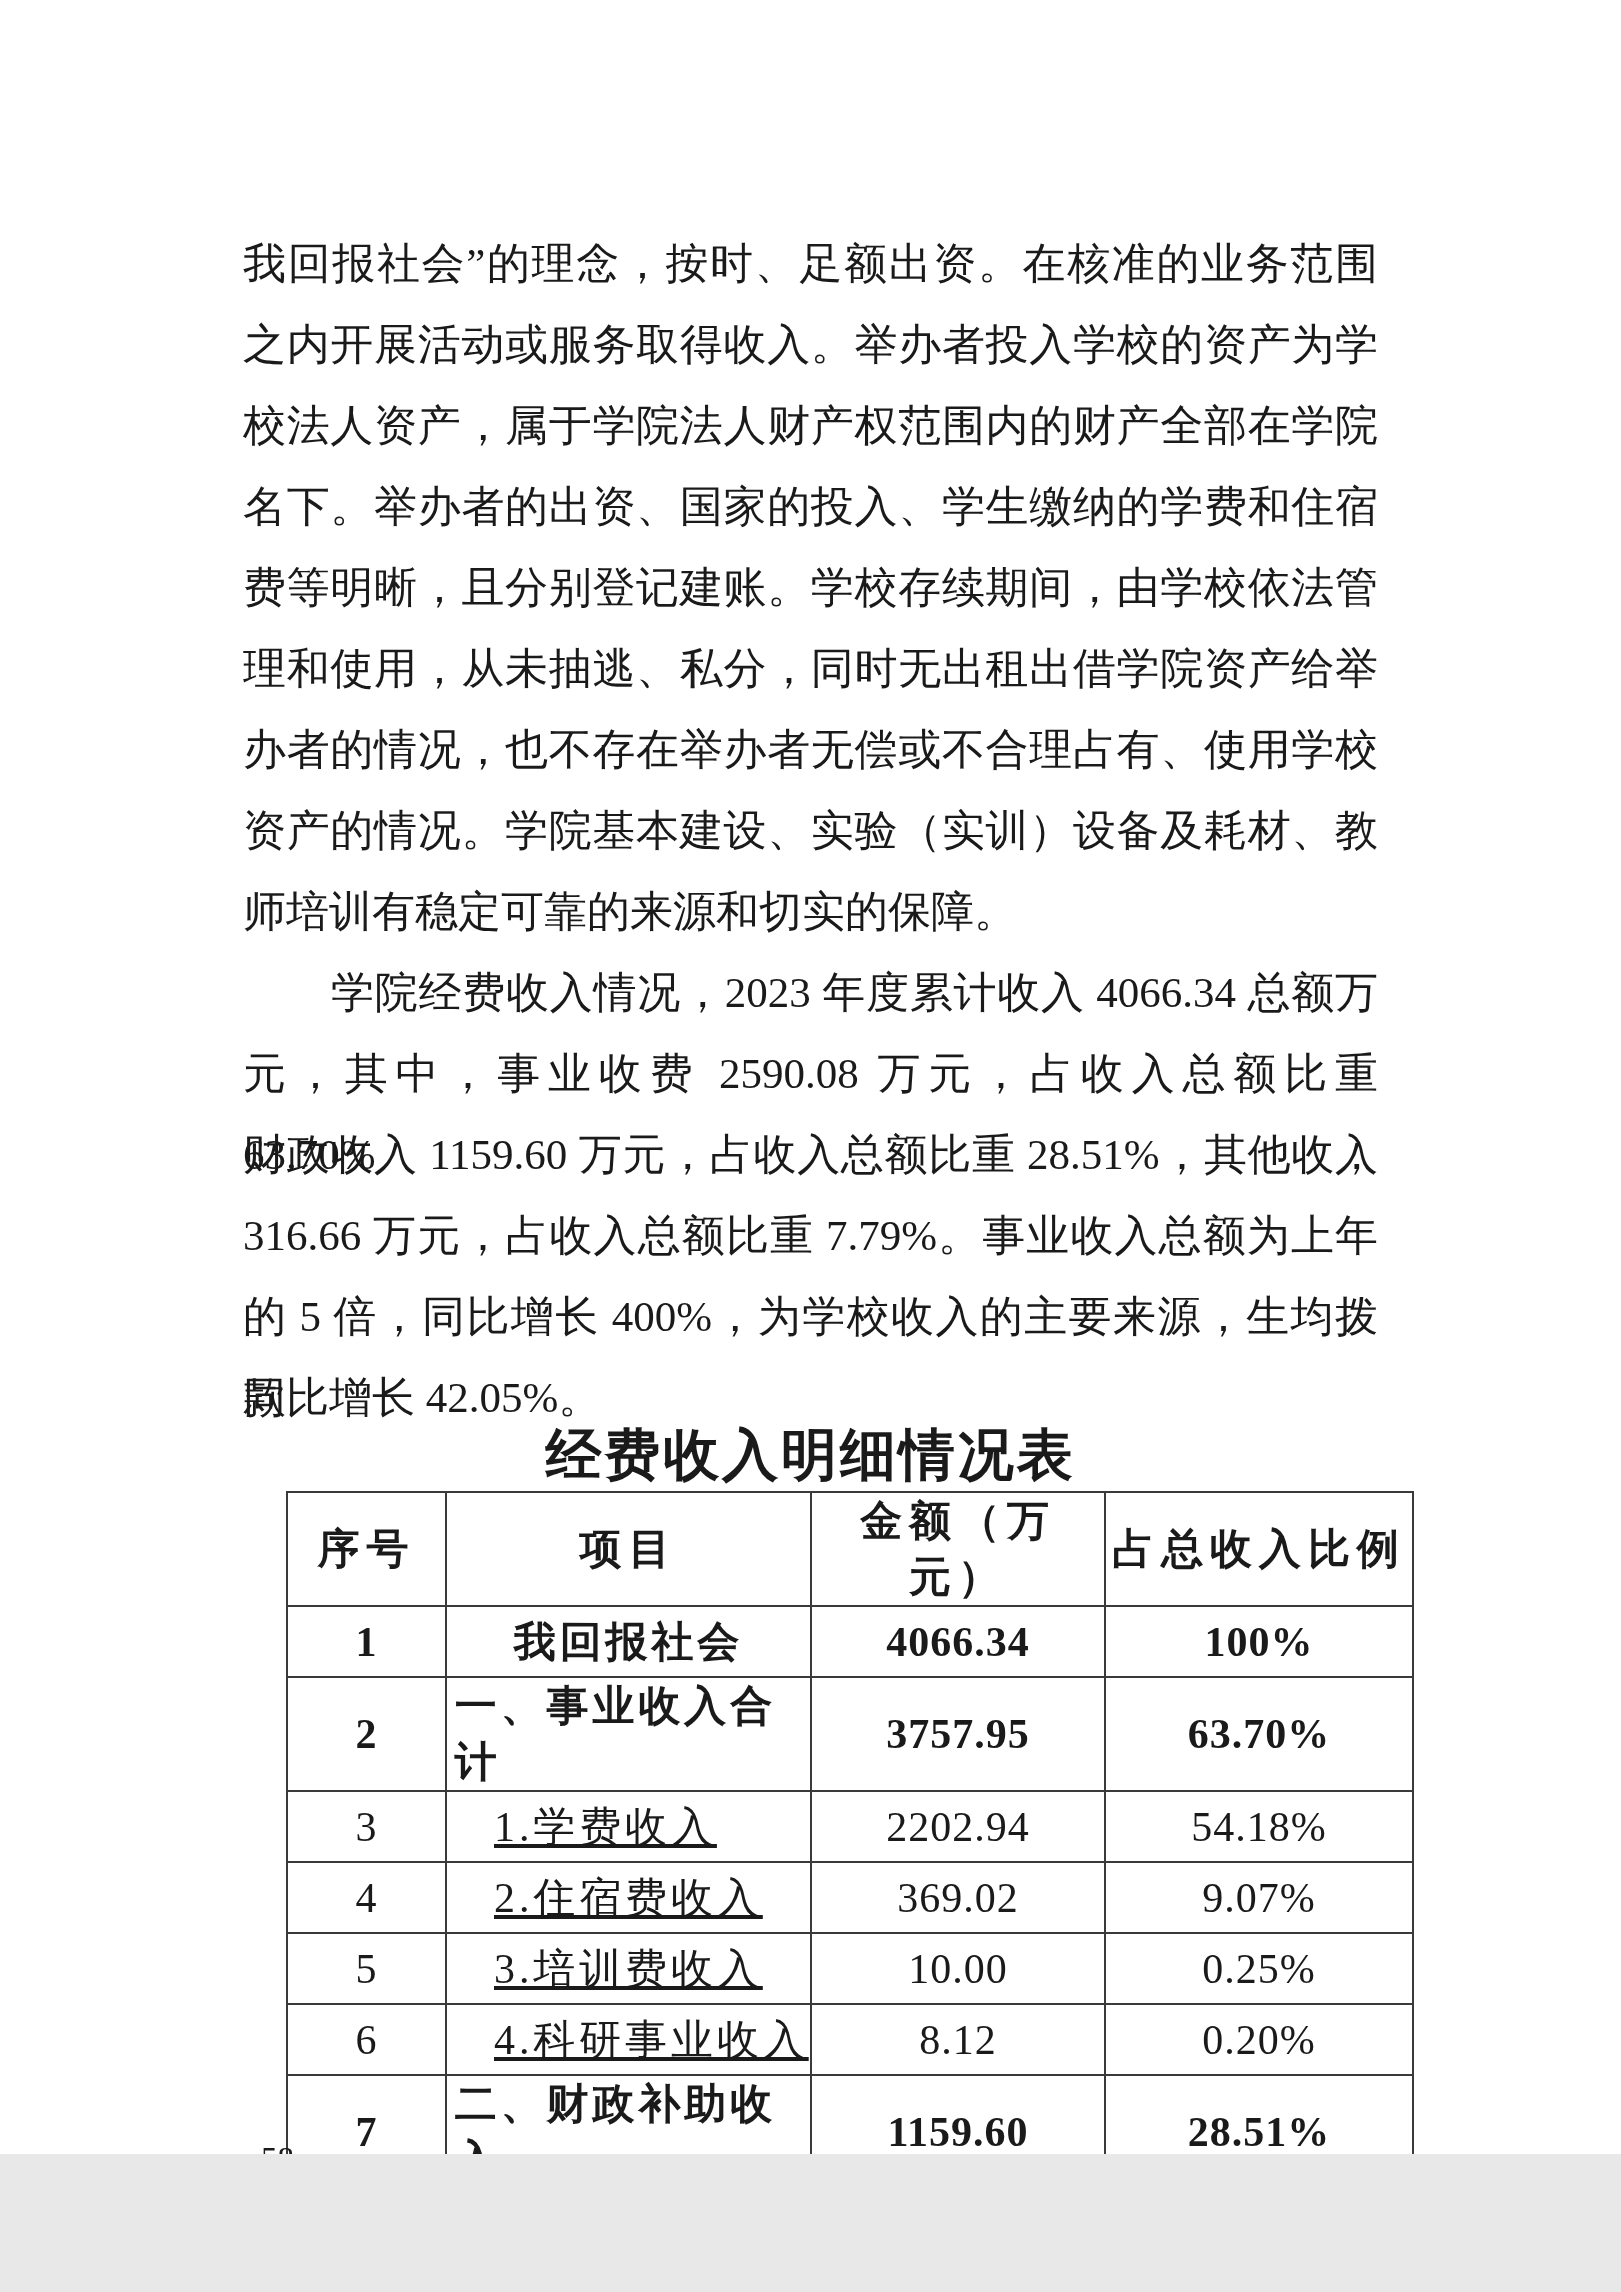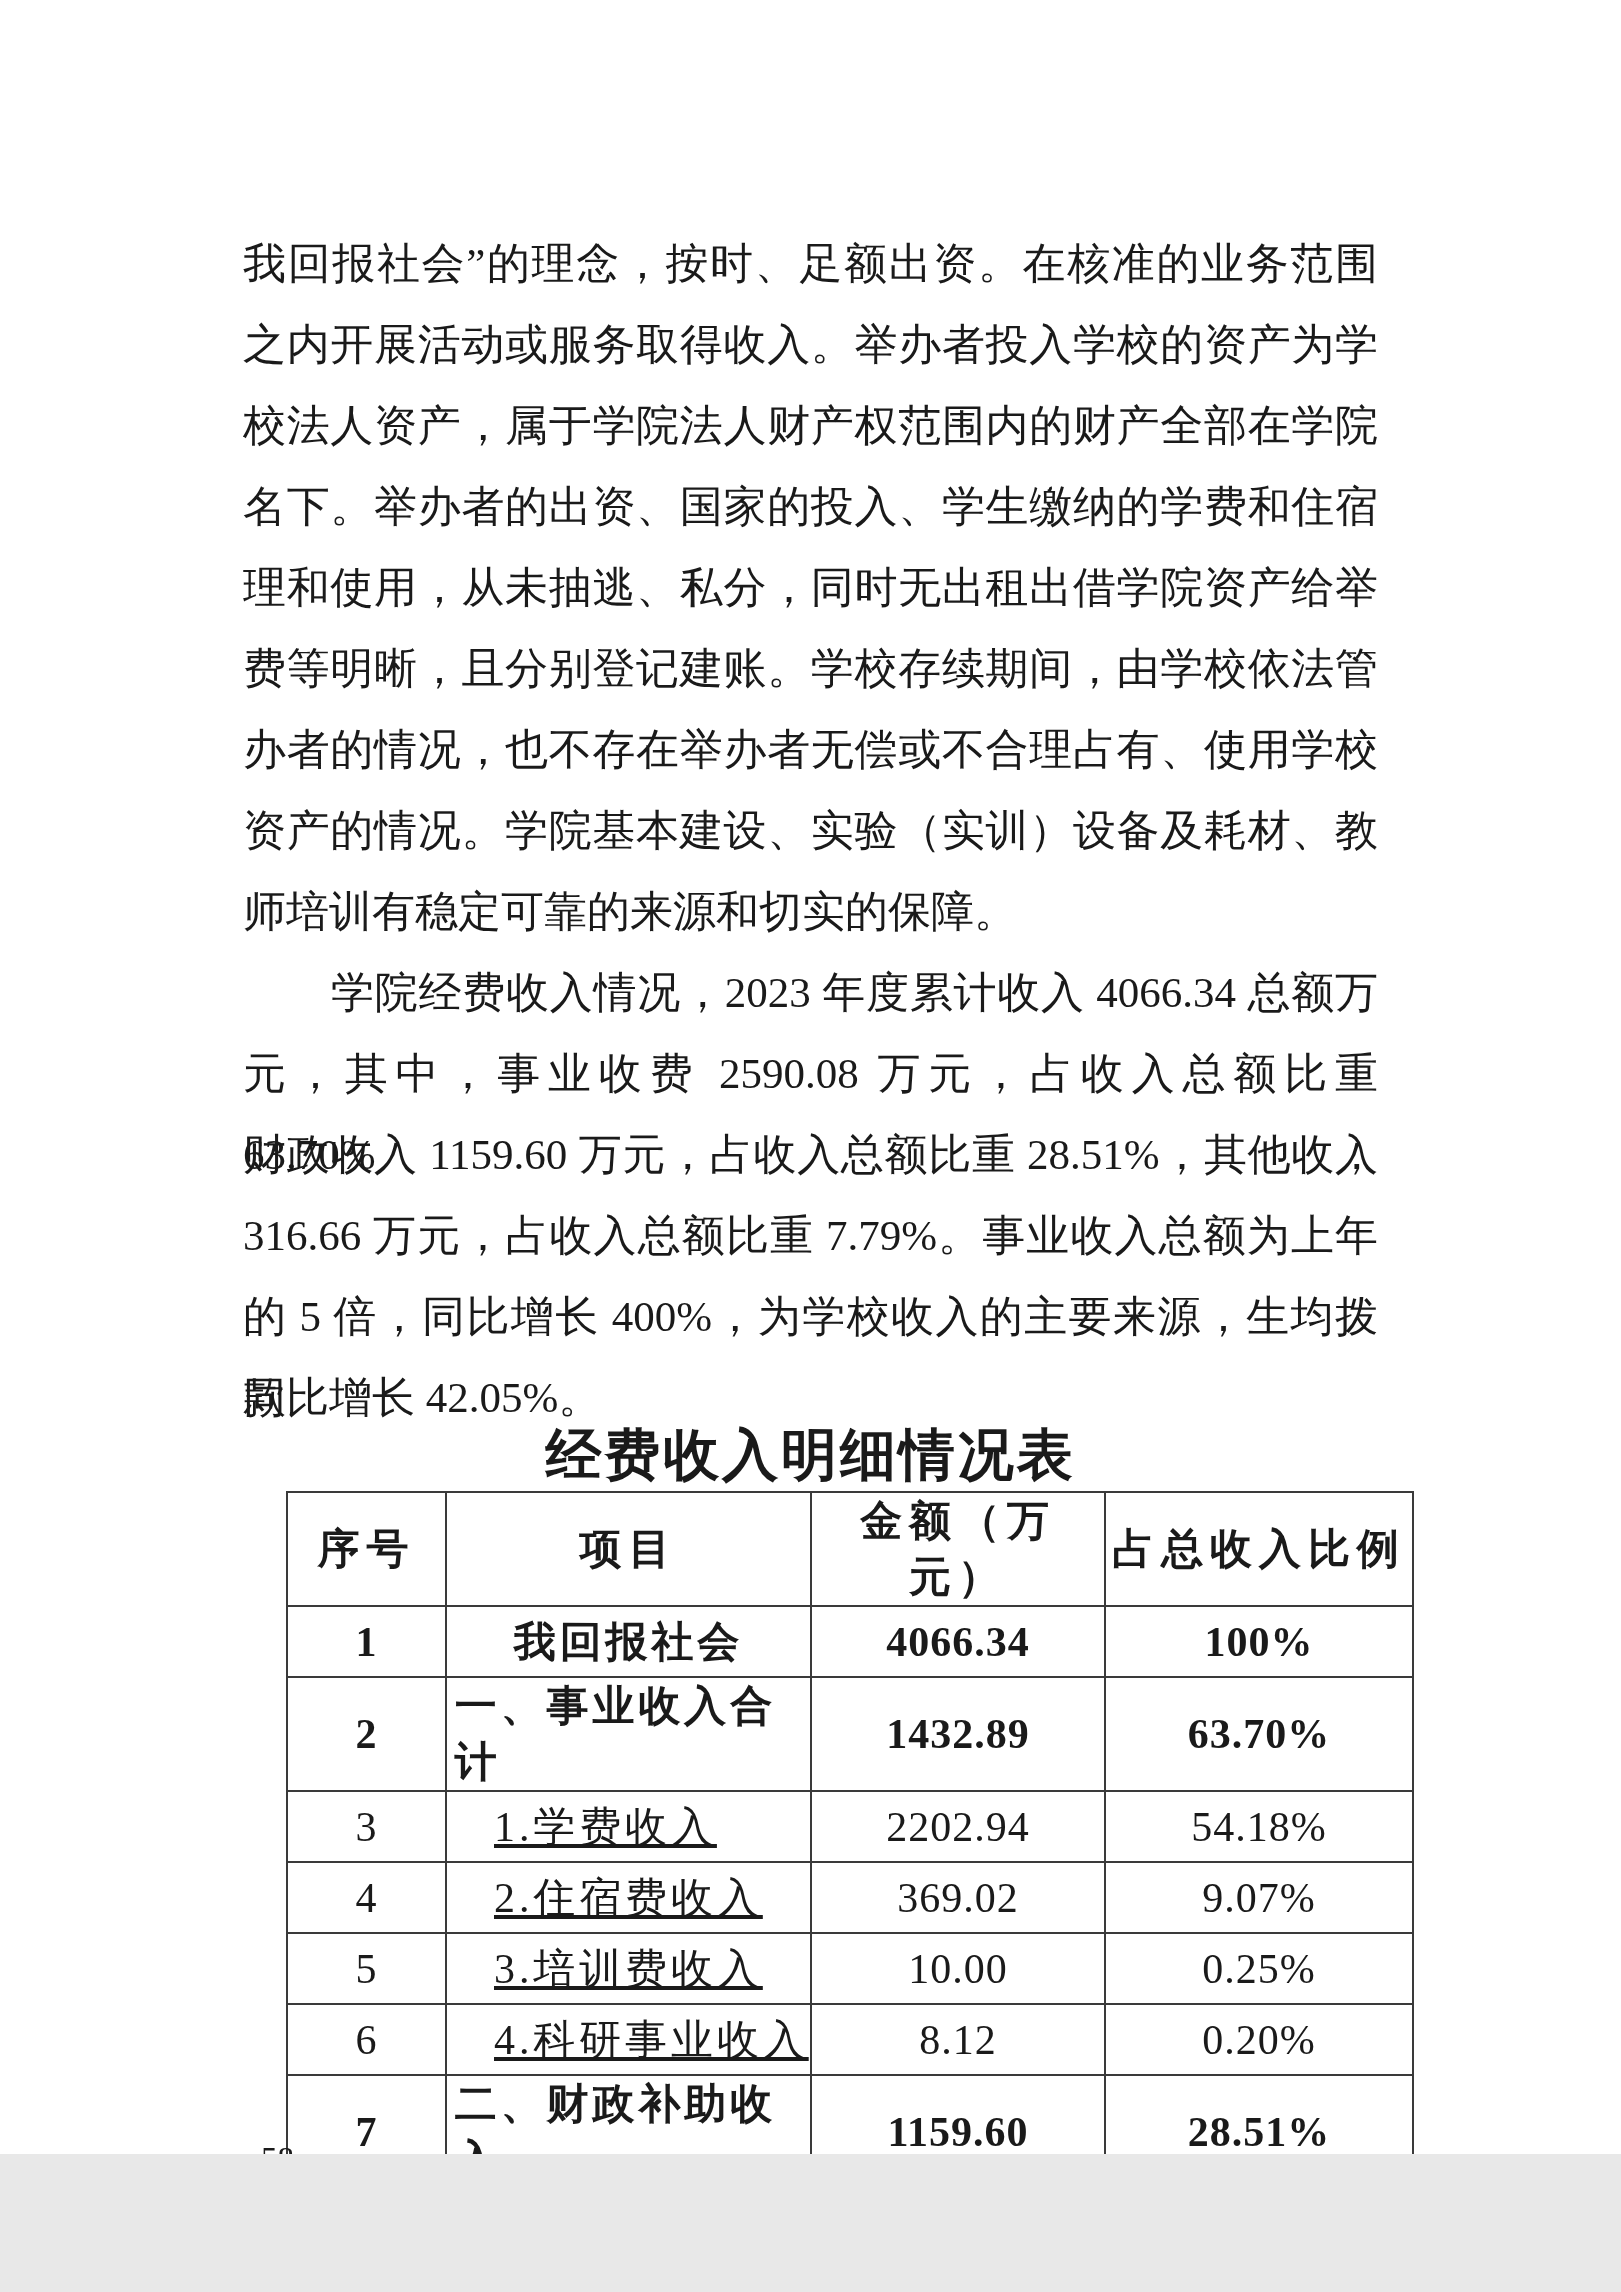--- a/index.html
+++ b/index.html
@@ -82,22 +82,22 @@
 <body>
 
 <div class="page">
 
   <div class="body-text">
     <div class="para">
       <div class="line just">我回报社会”的理念，按时、足额出资。在核准的业务范围</div>
       <div class="line just">之内开展活动或服务取得收入。举办者投入学校的资产为学</div>
       <div class="line just">校法人资产，属于学院法人财产权范围内的财产全部在学院</div>
       <div class="line just">名下。举办者的出资、国家的投入、学生缴纳的学费和住宿</div>
+      <div class="line just">费等明晰，且分别登记建账。学校存续期间，由学校依法管</div>
       <div class="line just">理和使用，从未抽逃、私分，同时无出租出借学院资产给举</div>
-      <div class="line just">费等明晰，且分别登记建账。学校存续期间，由学校依法管</div>
       <div class="line just">办者的情况，也不存在举办者无偿或不合理占有、使用学校</div>
       <div class="line just">资产的情况。学院基本建设、实验（实训）设备及耗材、教</div>
       <div class="line">师培训有稳定可靠的来源和切实的保障。</div>
     </div>
     <div class="para">
       <div class="line just indent2">学院经费收入情况，2023 年度累计收入 4066.34 总额万</div>
       <div class="line just">元，其中，事业收费 2590.08 万元，占收入总额比重 63.70%，</div>
       <div class="line just">财政收入 1159.60 万元，占收入总额比重 28.51%，其他收入</div>
       <div class="line just">316.66 万元，占收入总额比重 7.79%。事业收入总额为上年</div>
       <div class="line just">的 5 倍，同比增长 400%，为学校收入的主要来源，生均拨款</div>
@@ -125,21 +125,21 @@
     <tbody>
       <tr class="bold">
         <td class="num">1</td>
         <td class="item center">我回报社会</td>
         <td class="num">4066.34</td>
         <td class="num">100%</td>
       </tr>
       <tr class="bold">
         <td class="num">2</td>
         <td class="item left">一、事业收入合计</td>
-        <td class="num">1432.89</td>
+        <td class="num">3757.95</td>
         <td class="num">63.70%</td>
       </tr>
       <tr>
         <td class="num">3</td>
         <td class="item indent">1.学费收入</td>
         <td class="num">2202.94</td>
         <td class="num">54.18%</td>
       </tr>
       <tr>
         <td class="num">4</td>

